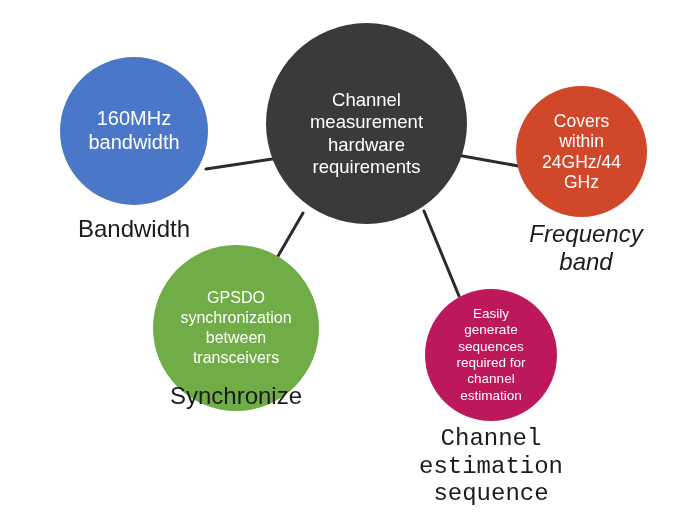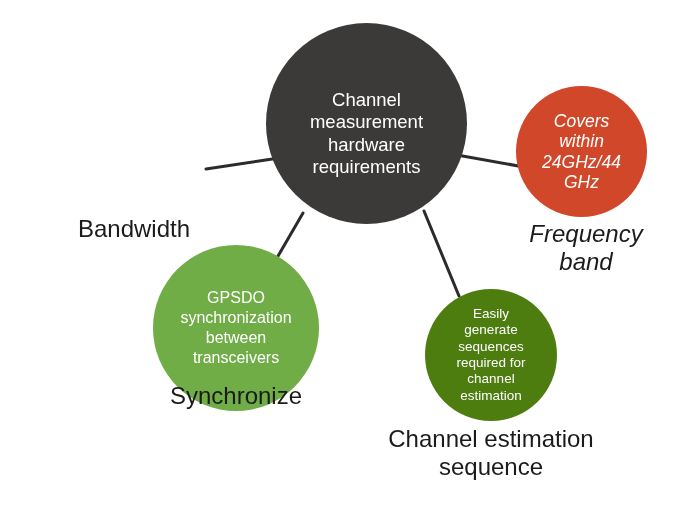--- a/index.html
+++ b/index.html
@@ -71,21 +71,20 @@
   
   #node-frequency {
     left: 516px;
     top: 86px;
     width: 131px;
     height: 131px;
   }
   #node-frequency .node-text {
     font-size: 17.5px;
     line-height: 1.16;
-    font-style: italic;
   }
 
   
   #node-synchronize {
     left: 153px;
     top: 245px;
     width: 166px;
     height: 166px;
   }
   #node-synchronize .node-text {
@@ -131,20 +130,21 @@
     left: 146px;
     top: 382px;
     width: 180px;
     font-size: 24px;
   }
   #caption-estimation {
     left: 376px;
     top: 425px;
     width: 230px;
     font-size: 24px;
+    font-family: Liberation Mono, monospace;
   }
 </style>
 </head>
 <body>
 
 <div id="canvas">
 
   <svg id="connectors" viewBox="0 0 678 523" xmlns="http://www.w3.org/2000/svg">
     <line x1="206" y1="169" x2="279" y2="158" stroke="#2b2b2b" stroke-width="3" stroke-linecap="round"></line>
     <line x1="457" y1="155" x2="524" y2="167" stroke="#2b2b2b" stroke-width="3" stroke-linecap="round"></line>
@@ -152,40 +152,44 @@
     <line x1="424" y1="211" x2="459" y2="296" stroke="#2b2b2b" stroke-width="3" stroke-linecap="round"></line>
   </svg>
 
   <div class="node" id="node-center" style="background:#3b3a38">
     <div class="node-text">Channel
 measurement
 hardware
 requirements</div>
   </div>
 
+  <div class="node" id="node-bandwidth" style="background:#4a77c8">
+    <div class="node-text">160MHz
+bandwidth</div>
+  </div>
   <div class="caption" id="caption-bandwidth">Bandwidth</div>
 
   <div class="node" id="node-frequency" style="background:#d0472a">
     <div class="node-text">Covers
 within
 24GHz/44
 GHz</div>
   </div>
   <div class="caption" id="caption-frequency">Frequency
 band</div>
 
   <div class="node" id="node-synchronize" style="background:#70ad47">
     <div class="node-text">GPSDO
 synchronization
 between
 transceivers</div>
   </div>
   <div class="caption" id="caption-synchronize">Synchronize</div>
 
-  <div class="node" id="node-estimation" style="background:#4d7c0f">
+  <div class="node" id="node-estimation" style="background:#be185d">
     <div class="node-text">Easily
 generate
 sequences
 required for
 channel
 estimation</div>
   </div>
   <div class="caption" id="caption-estimation">Channel estimation
 sequence</div>
 

